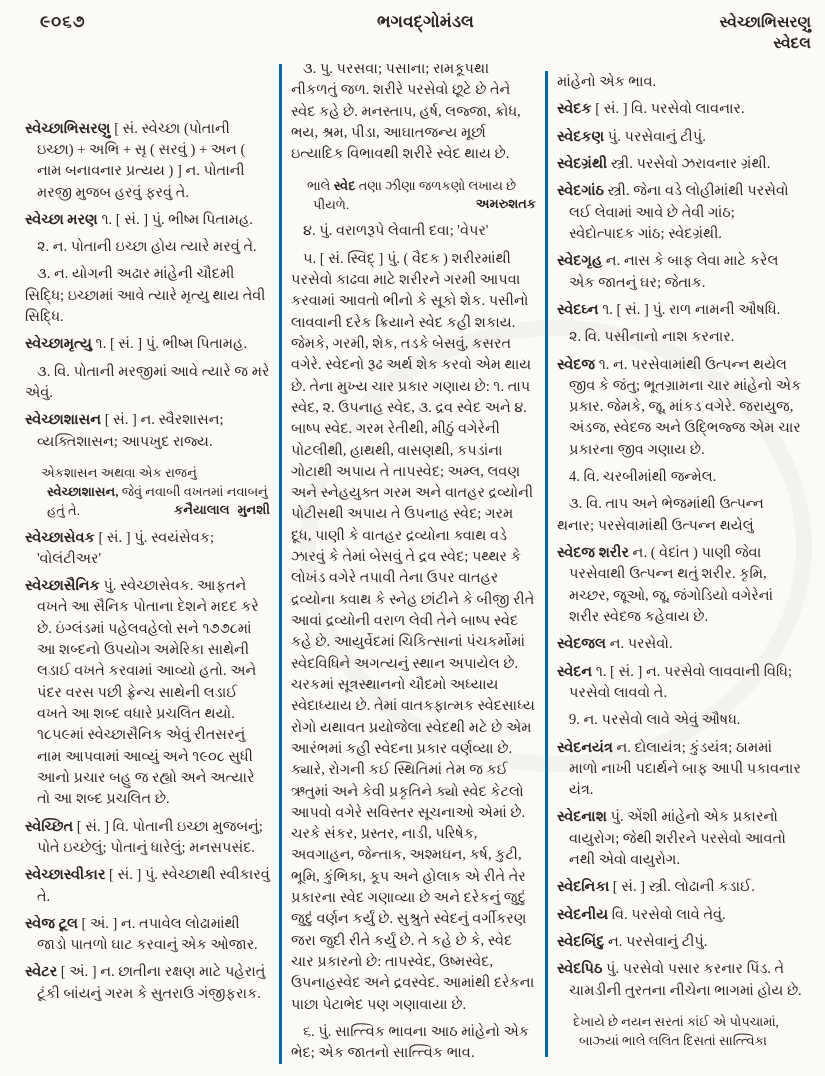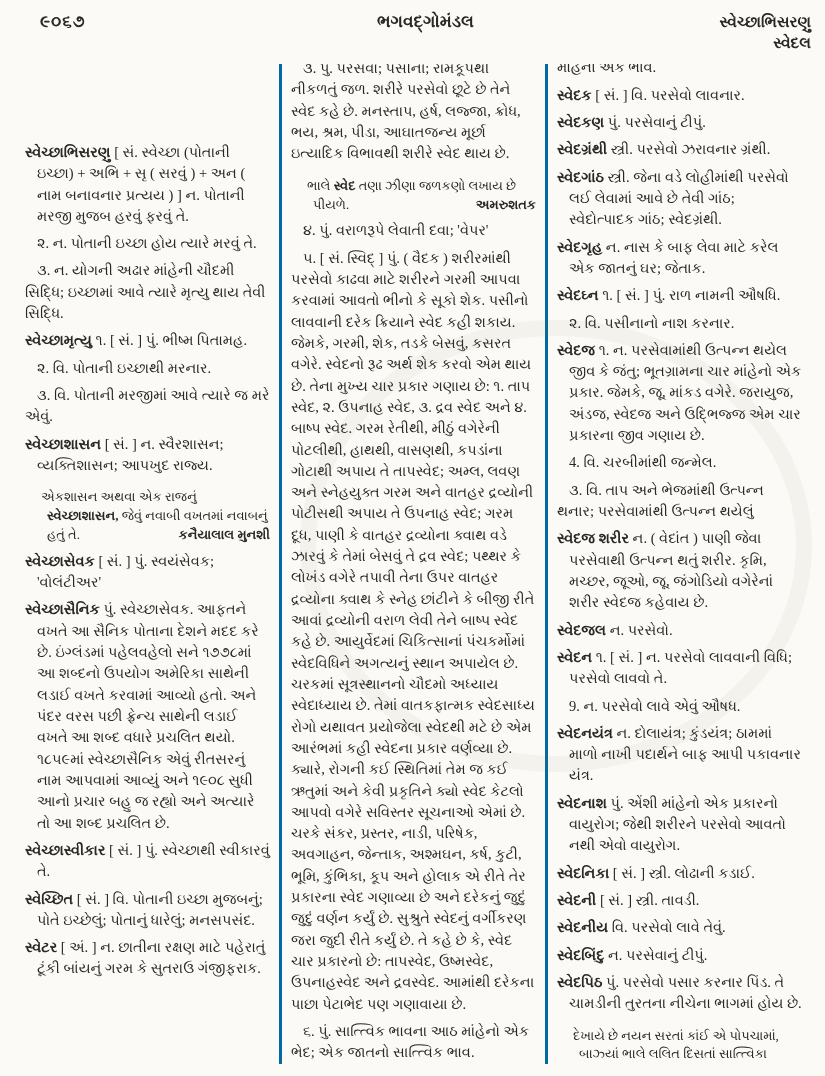--- a/index.html
+++ b/index.html
@@ -35,51 +35,52 @@
   .col + .col{border-left:3px solid #0369a1;}
   .col p{margin:0 0 6px 0;font-size:14.5px;line-height:1.47;text-align:left;}
   .col p.entry{padding-left:12px;text-indent:-12px;}
   .col p.sense{text-indent:12px;}
   .col p.cont{text-indent:0;}
   .col p.quote{
     font-size:13px;line-height:1.45;
     padding-left:22px;text-indent:-6px;margin-top:12px;
   }
   .hw{font-weight:bold;}
-  .src{float:right;font-weight:bold;font-size:13px;padding-left:10px;}
+  .src{float:right;font-weight:bold;font-size:13px;padding-left:10px;font-family:Liberation Mono, monospace;}
 </style>
 </head>
 <body>
 
 <div class="page">
   <div class="watermark"></div>
 
   <div class="hdr">
     <div class="pagenum">૯૦૬૭</div>
     <div class="title">ભગવદ્ગોમંડલ</div>
     <div class="range">
       <div>સ્વેચ્છાભિસરણુ</div>
       <div>સ્વેદલ</div>
     </div>
   </div>
 
   <div class="cols" id="columns">
       <div class="col">
         <p class="entry"><span class="hw">સ્વેચ્છાભિસરણુ</span><span> [ સં. સ્વેચ્છા (પોતાની ઇચ્છા) + અભિ + સૃ ( સરવું ) + અન ( નામ બનાવનાર પ્રત્યય ) ] ન. પોતાની મરજી મુજબ હરવું ફરવું તે.</span></p>
+        <p class="entry"><span class="hw">સ્વેચ્છા મરણ</span><span> ૧. [ સં. ] પું. ભીષ્મ પિતામહ.</span></p>
         <p class="sense"><span>૨. ન. પોતાની ઇચ્છા હોય ત્યારે મરવું તે.</span></p>
         <p class="sense"><span>૩. ન. યોગની અઢાર માંહેની ચૌદમી સિદ્ધિ; ઇચ્છામાં આવે ત્યારે મૃત્યુ થાય તેવી સિદ્ધિ.</span></p>
         <p class="entry"><span class="hw">સ્વેચ્છામૃત્યુ</span><span> ૧. [ સં. ] પું. ભીષ્મ પિતામહ.</span></p>
-        <p class="sense"><span>૨. વિ. પોતાની ઇચ્છાથી મરનાર.</span></p>
         <p class="sense"><span>૩. વિ. પોતાની મરજીમાં આવે ત્યારે જ મરે એવું.</span></p>
         <p class="entry"><span class="hw">સ્વેચ્છાશાસન</span><span> [ સં. ] ન. સ્વૈરશાસન; વ્યક્તિશાસન; આપખુદ રાજ્ય.</span></p>
         <p class="quote"><span>એકશાસન અથવા એક રાજનું </span><span class="hw">સ્વેચ્છાશાસન,</span><span> જેવું નવાબી વખતમાં નવાબનું હતું તે.</span><span class="src">કનૈયાલાલ મુનશી</span></p>
         <p class="entry"><span class="hw">સ્વેચ્છાસેવક</span><span> [ સં. ] પું. સ્વયંસેવક; 'વોલંટીઅર'</span></p>
         <p class="entry"><span class="hw">સ્વેચ્છાસૈનિક</span><span> પું. સ્વેચ્છાસેવક. આફતને વખતે આ સૈનિક પોતાના દેશને મદદ કરે છે. ઇંગ્લંડમાં પહેલવહેલો સને ૧૭૭૮માં આ શબ્દનો ઉપયોગ અમેરિકા સાથેની લડાઈ વખતે કરવામાં આવ્યો હતો. અને પંદર વરસ પછી ફ્રેન્ચ સાથેની લડાઈ વખતે આ શબ્દ વધારે પ્રચલિત થયો. ૧૮૫૯માં સ્વેચ્છાસૈનિક એવું રીતસરનું નામ આપવામાં આવ્યું અને ૧૯૦૮ સુધી આનો પ્રચાર બહુ જ રહ્યો અને અત્યારે તો આ શબ્દ પ્રચલિત છે.</span></p>
+        <p class="entry"><span class="hw">સ્વેચ્છિત</span><span> [ સં. ] વિ. પોતાની ઇચ્છા મુજબનું; પોતે ઇચ્છેલું; પોતાનું ધારેલું; મનસપસંદ.</span></p>
         <p class="entry"><span class="hw">સ્વેચ્છાસ્વીકાર</span><span> [ સં. ] પું. સ્વેચ્છાથી સ્વીકારવું તે.</span></p>
-        <p class="entry"><span class="hw">સ્વેચ્છિત</span><span> [ સં. ] વિ. પોતાની ઇચ્છા મુજબનું; પોતે ઇચ્છેલું; પોતાનું ધારેલું; મનસપસંદ.</span></p>
+        <p class="entry"><span class="hw">સ્વેજ ટૂલ</span><span> [ અં. ] ન. તપાવેલ લોઢામાંથી જાડો પાતળો ઘાટ કરવાનું એક ઓજાર.</span></p>
         <p class="entry"><span class="hw">સ્વેટર</span><span> [ અં. ] ન. છાતીના રક્ષણ માટે પહેરાતું ટૂંકી બાંયનું ગરમ કે સુતરાઉ ગંજીફરાક.</span></p>
       </div>
       <div class="col">
         <p class="sense"><span>૩. પું. પરસેવો; પસીનો; રોમકૂપથી નીકળતું જળ. શરીરે પરસેવો છૂટે છે તેને સ્વેદ કહે છે. મનસ્તાપ, હર્ષ, લજ્જા, ક્રોધ, ભય, શ્રમ, પીડા, આઘાતજન્ય મૂર્છા ઇત્યાદિક વિભાવથી શરીરે સ્વેદ થાય છે.</span></p>
         <p class="quote"><span>ભાલે </span><span class="hw">સ્વેદ</span><span> તણા ઝીણા જળકણો લખાય છે પીયળે.</span><span class="src">અમરુશતક</span></p>
         <p class="sense"><span>૪. પું. વરાળરૂપે લેવાતી દવા; 'વેપર'</span></p>
         <p class="sense"><span>૫. [ સં. સ્વિદ્ ] પું. ( વૈદક ) શરીરમાંથી પરસેવો કાઢવા માટે શરીરને ગરમી આપવા કરવામાં આવતો ભીનો કે સૂકો શેક. પસીનો લાવવાની દરેક ક્રિયાને સ્વેદ કહી શકાય. જેમકે, ગરમી, શેક, તડકે બેસવું, કસરત વગેરે. સ્વેદનો રૂઢ અર્થ શેક કરવો એમ થાય છે. તેના મુખ્ય ચાર પ્રકાર ગણાય છે: ૧. તાપ સ્વેદ, ૨. ઉપનાહ સ્વેદ, ૩. દ્રવ સ્વેદ અને ૪. બાષ્પ સ્વેદ. ગરમ રેતીથી, મીઠું વગેરેની પોટલીથી, હાથથી, વાસણથી, કપડાંના ગોટાથી અપાય તે તાપસ્વેદ; અમ્લ, લવણ અને સ્નેહયુક્ત ગરમ અને વાતહર દ્રવ્યોની પોટીસથી અપાય તે ઉપનાહ સ્વેદ; ગરમ દૂધ, પાણી કે વાતહર દ્રવ્યોના ક્વાથ વડે ઝારવું કે તેમાં બેસવું તે દ્રવ સ્વેદ; પથ્થર કે લોખંડ વગેરે તપાવી તેના ઉપર વાતહર દ્રવ્યોના ક્વાથ કે સ્નેહ છાંટીને કે બીજી રીતે આવાં દ્રવ્યોની વરાળ લેવી તેને બાષ્પ સ્વેદ કહે છે. આયુર્વેદમાં ચિકિત્સાનાં પંચકર્મોમાં સ્વેદવિધિને અગત્યનું સ્થાન અપાયેલ છે. ચરકમાં સૂત્રસ્થાનનો ચૌદમો અધ્યાય સ્વેદાધ્યાય છે. તેમાં વાતકફાત્મક સ્વેદસાધ્ય રોગો યથાવત પ્રયોજેલા સ્વેદથી મટે છે એમ આરંભમાં કહી સ્વેદના પ્રકાર વર્ણવ્યા છે. ક્યારે, રોગની કઈ સ્થિતિમાં તેમ જ કઈ ઋતુમાં અને કેવી પ્રકૃતિને ક્યો સ્વેદ કેટલો આપવો વગેરે સવિસ્તર સૂચનાઓ એમાં છે. ચરકે સંકર, પ્રસ્તર, નાડી, પરિષેક, અવગાહન, જેન્તાક, અશ્મઘન, કર્ષ, કુટી, ભૂમિ, કુંભિકા, કૂપ અને હોલાક એ રીતે તેર પ્રકારના સ્વેદ ગણાવ્યા છે અને દરેકનું જુદું જુદું વર્ણન કર્યું છે. સુશ્રુતે સ્વેદનું વર્ગીકરણ જરા જુદી રીતે કર્યું છે. તે કહે છે કે, સ્વેદ ચાર પ્રકારનો છે: તાપસ્વેદ, ઉષ્મસ્વેદ, ઉપનાહસ્વેદ અને દ્રવસ્વેદ. આમાંથી દરેકના પાછા પેટાભેદ પણ ગણાવાયા છે.</span></p>
         <p class="sense"><span>૬. પું. સાત્ત્વિક ભાવના આઠ માંહેનો એક ભેદ; એક જાતનો સાત્ત્વિક ભાવ.</span></p>
       </div>
       <div class="col">
@@ -94,20 +95,19 @@
         <p class="entry"><span class="hw">સ્વેદજ</span><span> ૧. ન. પરસેવામાંથી ઉત્પન્ન થયેલ જીવ કે જંતુ; ભૂતગ્રામના ચાર માંહેનો એક પ્રકાર. જેમકે, જૂ, માંકડ વગેરે. જરાયુજ, અંડજ, સ્વેદજ અને ઉદ્ભિજ્જ એમ ચાર પ્રકારના જીવ ગણાય છે.</span></p>
         <p class="sense"><span>4. વિ. ચરબીમાંથી જન્મેલ.</span></p>
         <p class="sense"><span>૩. વિ. તાપ અને ભેજમાંથી ઉત્પન્ન થનાર; પરસેવામાંથી ઉત્પન્ન થયેલું</span></p>
         <p class="entry"><span class="hw">સ્વેદજ શરીર</span><span> ન. ( વેદાંત ) પાણી જેવા પરસેવાથી ઉત્પન્ન થતું શરીર. કૃમિ, મચ્છર, જૂઓ, જૂ, જંગોડિયો વગેરેનાં શરીર સ્વેદજ કહેવાય છે.</span></p>
         <p class="entry"><span class="hw">સ્વેદજલ</span><span> ન. પરસેવો.</span></p>
         <p class="entry"><span class="hw">સ્વેદન</span><span> ૧. [ સં. ] ન. પરસેવો લાવવાની વિધિ; પરસેવો લાવવો તે.</span></p>
         <p class="sense"><span>9. ન. પરસેવો લાવે એવું ઔષધ.</span></p>
         <p class="entry"><span class="hw">સ્વેદનયંત્ર</span><span> ન. દોલાયંત્ર; કુંડયંત્ર; ઠામમાં માળો નાખી પદાર્થને બાફ આપી પકાવનાર યંત્ર.</span></p>
         <p class="entry"><span class="hw">સ્વેદનાશ</span><span> પું. એંશી માંહેનો એક પ્રકારનો વાયુરોગ; જેથી શરીરને પરસેવો આવતો નથી એવો વાયુરોગ.</span></p>
         <p class="entry"><span class="hw">સ્વેદનિકા</span><span> [ સં. ] સ્ત્રી. લોઢાની કડાઈ.</span></p>
-        <p class="entry"><span class="hw">સ્વેદની</span><span> [ સં. ] સ્ત્રી. તાવડી.</span></p>
         <p class="entry"><span class="hw">સ્વેદનીય</span><span> વિ. પરસેવો લાવે તેવું.</span></p>
         <p class="entry"><span class="hw">સ્વેદબિંદુ</span><span> ન. પરસેવાનું ટીપું.</span></p>
         <p class="entry"><span class="hw">સ્વેદપિઠ</span><span> પું. પરસેવો પસાર કરનાર પિંડ. તે ચામડીની તુરતના નીચેના ભાગમાં હોય છે.</span></p>
         <p class="quote"><span>દેખાયે છે નયન સરતાં કાંઈ એ પોપચામાં, બાઝ્યાં ભાલે લલિત દિસતાં સાત્ત્વિકા </span></p>
       </div>
     </div>
 </div>
 
 </body></html>

